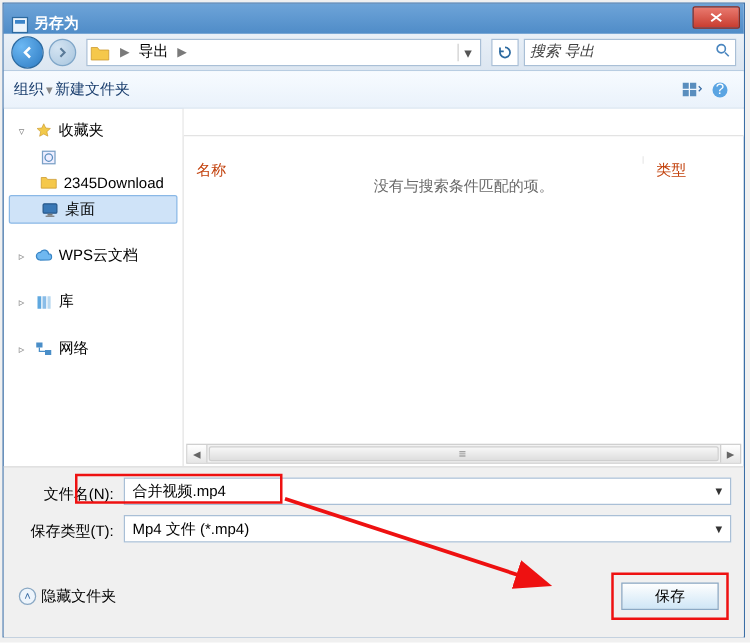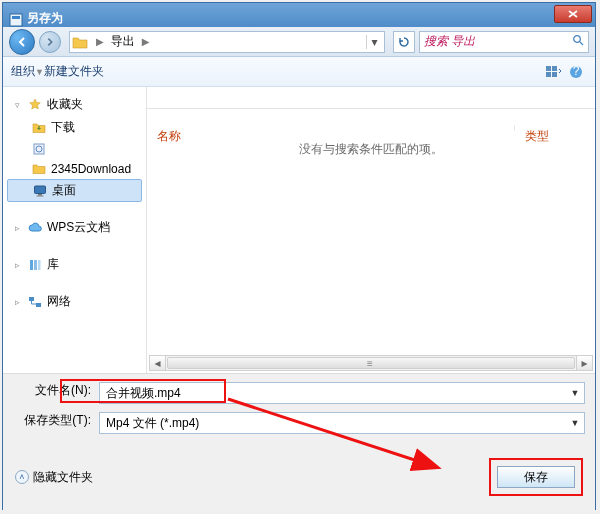--- a/index.html
+++ b/index.html
@@ -11,21 +11,21 @@
   .close-btn { position: absolute; right: 3px; top: 2px; width: 38px; height: 18px; background: linear-gradient(#e97a6f,#c83c2f); border: 1px solid #8a2a1f; border-radius: 2px; color: #fff; display: flex; align-items: center; justify-content: center; font-size: 10px; cursor: pointer; }
   .navbar { height: 30px; background: linear-gradient(#e9f0f7,#dce6f1); border-bottom: 1px solid #b8cde2; display: flex; align-items: center; padding: 0 6px; gap: 4px; }
   .nav-back { width: 26px; height: 26px; border-radius: 50%; background: radial-gradient(circle at 30% 30%,#6cb8f3,#2d7ac2); border: 1px solid #2d6aa0; display: flex; align-items: center; justify-content: center; color: #fff; cursor: pointer; }
   .nav-fwd { width: 22px; height: 22px; border-radius: 50%; background: radial-gradient(circle at 30% 30%,#d4e4f2,#a8c5de); border: 1px solid #7fa6c8; display: flex; align-items: center; justify-content: center; color: #5a7a98; cursor: pointer; }
   .crumb-bar { flex: 1; margin: 0 4px; height: 22px; border: 1px solid #a9bfd6; background: #fff; display: flex; align-items: center; padding: 0 2px; }
   .crumb-folder { width: 18px; height: 16px; margin-right: 4px; }
   .crumb-sep { color: #7a7a7a; margin: 0 4px; font-size: 10px; }
   .crumb-item { padding: 2px 3px; }
   .crumb-drop { margin-left: auto; width: 16px; color: #555; text-align: center; border-left: 1px solid #d0d0d0; cursor: pointer; }
   .refresh-btn { width: 22px; height: 22px; border: 1px solid #a9bfd6; background: #fff; display: flex; align-items: center; justify-content: center; color: #2d6aa0; cursor: pointer; }
-  .search-box { width: 170px; height: 22px; border: 1px solid #a9bfd6; background: #fff; display: flex; align-items: center; padding: 0 4px; color: #be185d; font-style: italic; }
+  .search-box { width: 170px; height: 22px; border: 1px solid #a9bfd6; background: #fff; display: flex; align-items: center; padding: 0 4px; color: #404040; font-style: italic; }
   .search-box .si { margin-left: auto; color: #4a86bf; font-style: normal; }
   .toolbar { height: 30px; background: linear-gradient(#f7fbff,#eaf2fb); border-bottom: 1px solid #d2dfee; display: flex; align-items: center; padding: 0 8px; color: #1a3e6e; }
   .toolbar .spacer { flex: 1; }
   .tb-icon { width: 22px; height: 20px; border: 1px solid transparent; display: flex; align-items: center; justify-content: center; color: #3b6ea5; cursor: pointer; }
   .body-area { display: flex; height: 286px; }
   .tree { width: 144px; border-right: 1px solid #e3e3e3; overflow: auto; padding: 6px 0; }
   .tree-sec { margin-bottom: 14px; }
   .tree-hd { display: flex; align-items: center; gap: 4px; padding: 3px 6px 3px 12px; }
   .tree-hd .caret { width: 8px; color: #888; font-size: 9px; }
   .tree-item { display: flex; align-items: center; gap: 4px; padding: 3px 4px 3px 28px; }
@@ -36,21 +36,21 @@
   .col { padding: 3px 10px; border-right: 1px solid #e9e9e9; color: #c2410c; cursor: pointer; margin-top: 38px; }
   .col.name { flex: 1; min-width: 160px; }
   .col.date { width: 120px; }
   .col.type { width: 80px; border-right: none; }
   .empty-msg { text-align: center; color: #6a6a6a; margin-top: 32px; }
   .hscroll { position: absolute; left: 2px; right: 2px; bottom: 2px; height: 16px; border: 1px solid #d0d0d0; background: #f2f2f2; display: flex; align-items: center; }
   .hscroll .arr { width: 16px; height: 14px; display: flex; align-items: center; justify-content: center; color: #666; cursor: pointer; background: linear-gradient(#fff,#e6e6e6); border-right: 1px solid #d0d0d0; }
   .hscroll .arr.r { border-right: none; border-left: 1px solid #d0d0d0; }
   .hscroll .thumb { flex: 1; height: 12px; margin: 0 1px; background: linear-gradient(#f7f7f7,#dedede); border: 1px solid #cfcfcf; border-radius: 2px; display: flex; align-items: center; justify-content: center; color: #8a8a8a; font-size: 10px; letter-spacing: 2px; cursor: pointer; }
   .fields { border-top: 1px solid #dcdcdc; background: #f0f0f0; padding: 8px 10px 6px 10px; }
-  .row { display: flex; align-items: flex-start; margin-bottom: 8px; }
+  .row { display: flex; align-items: flex-end; margin-bottom: 8px; }
   .row label { width: 78px; text-align: right; margin-right: 8px; }
   .field-wrap { flex: 1; position: relative; }
   .text-input { width: 100%; height: 22px; border: 1px solid #a9bfd6; background: #fff; padding: 0 20px 0 6px; }
   .drop-btn { position: absolute; right: 2px; top: 2px; width: 16px; height: 18px; display: flex; align-items: center; justify-content: center; font-size: 9px; color: #333; cursor: pointer; }
   .filename-hl { position: absolute; border: 2px solid #e11; left: 60px; top: 379px; width: 166px; height: 24px; pointer-events: none; z-index: 5; }
   .footer { background: #f0f0f0; display: flex; align-items: center; padding: 10px 12px 14px 12px; gap: 10px; }
   .hide-folders { display: flex; align-items: center; gap: 4px; cursor: pointer; }
   .hide-caret { width: 14px; height: 14px; border: 1px solid #8aa8c4; border-radius: 50%; display: flex; align-items: center; justify-content: center; font-size: 9px; color: #3b6ea5; background: #eef5fc; }
   .footer .spacer { flex: 1; }
   .save-wrap { position: relative; padding: 6px; border: 2px solid #e11; }
@@ -148,29 +148,20 @@
           <span class="ico">
               <svg width="14" height="14" viewBox="0 0 14 14">
                 <path d="M7 1 l1.6 3.4 3.7 .4 -2.8 2.5 .8 3.6 L7 9.2 3.7 11 l.8-3.6L1.7 4.8l3.7-.4z" fill="#f2c94a" stroke="#c9972c" stroke-width="0.5"></path>
               </svg>
             </span>
           <span>收藏夹</span>
         </div>
         <div class="tree-item">
           <span class="ico">
               <svg width="14" height="14" viewBox="0 0 14 14">
-                <path class="folder-svg" d="M1 3h4l1 1.5H13v7H1z"></path>
-                <path d="M7 5v3m-1.5-1L7 8.5 8.5 7" stroke="#2d7a2d" stroke-width="1" fill="none"></path>
-              </svg>
-            </span>
-          <span>下载</span>
-        </div>
-        <div class="tree-item">
-          <span class="ico">
-              <svg width="14" height="14" viewBox="0 0 14 14">
                 <rect x="2" y="2" width="10" height="10" fill="#eef" stroke="#7aa0c6"></rect>
                 <circle cx="7" cy="7" r="3" fill="none" stroke="#5a8ebe"></circle>
               </svg>
             </span>
         </div>
         <div class="tree-item">
           <span class="ico">
               <svg width="14" height="14" viewBox="0 0 14 14">
                 <path class="folder-svg" d="M1 3h4l1 1.5H13v7H1z"></path>
               </svg>

